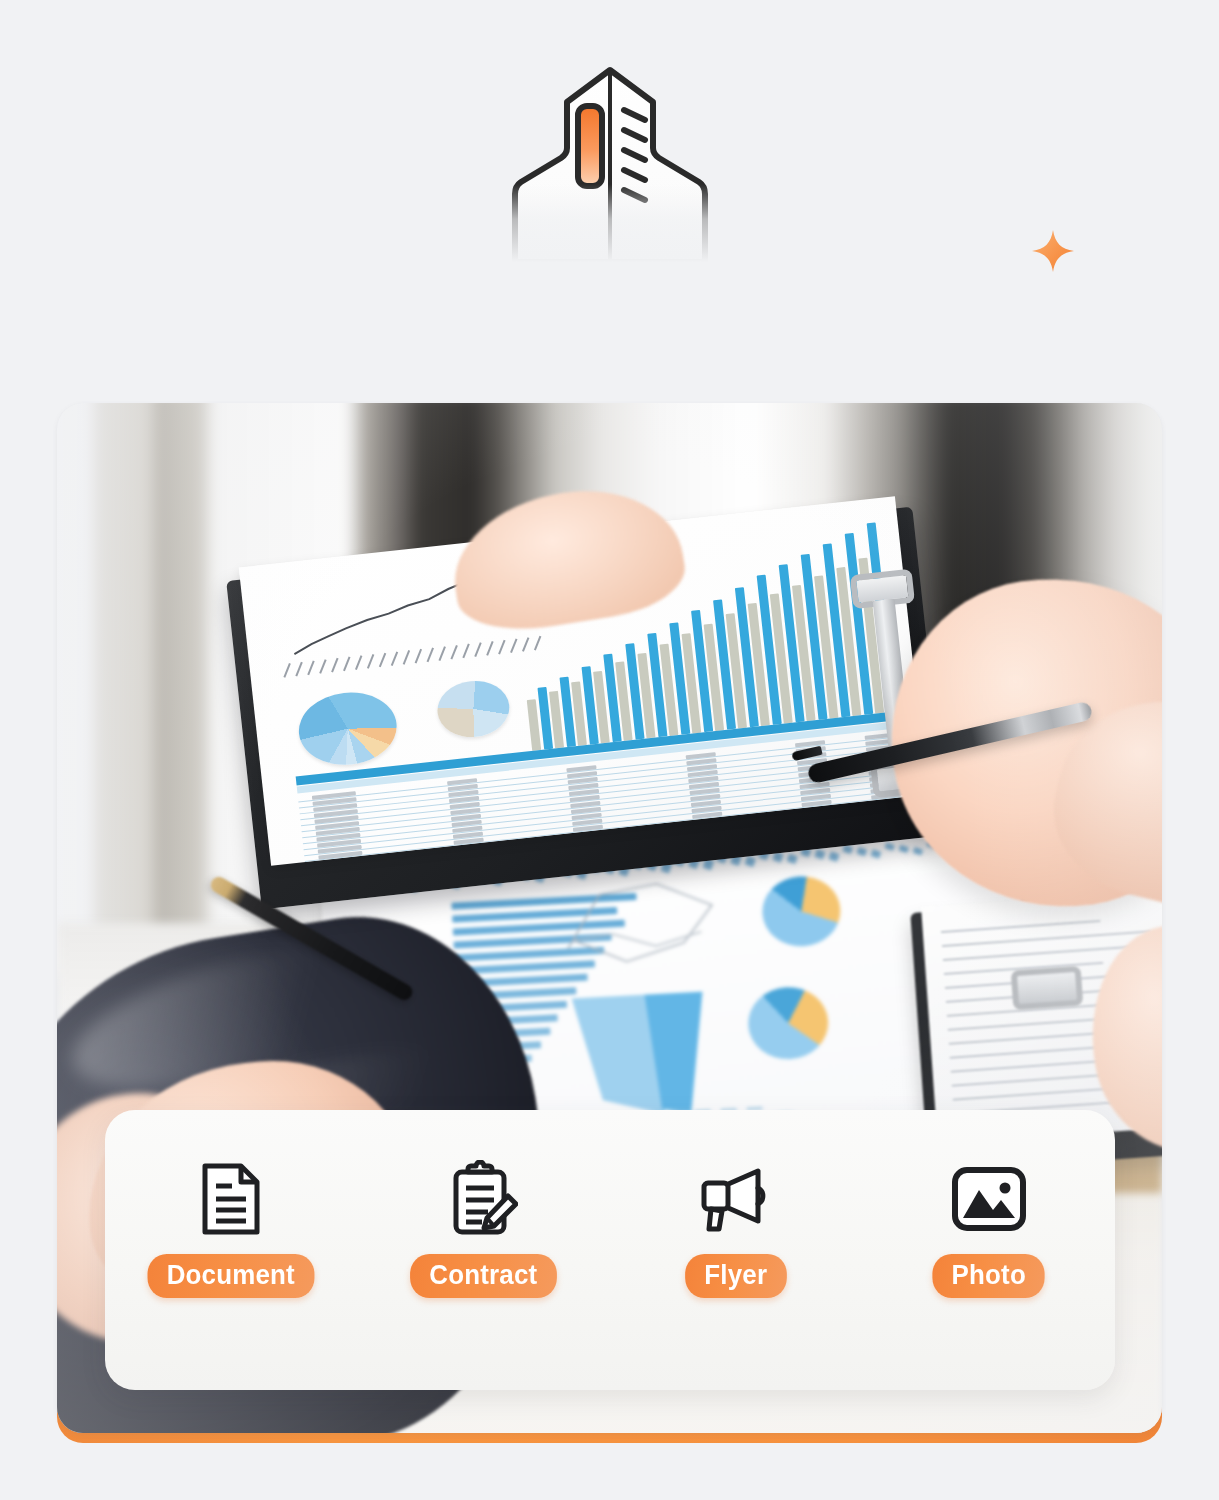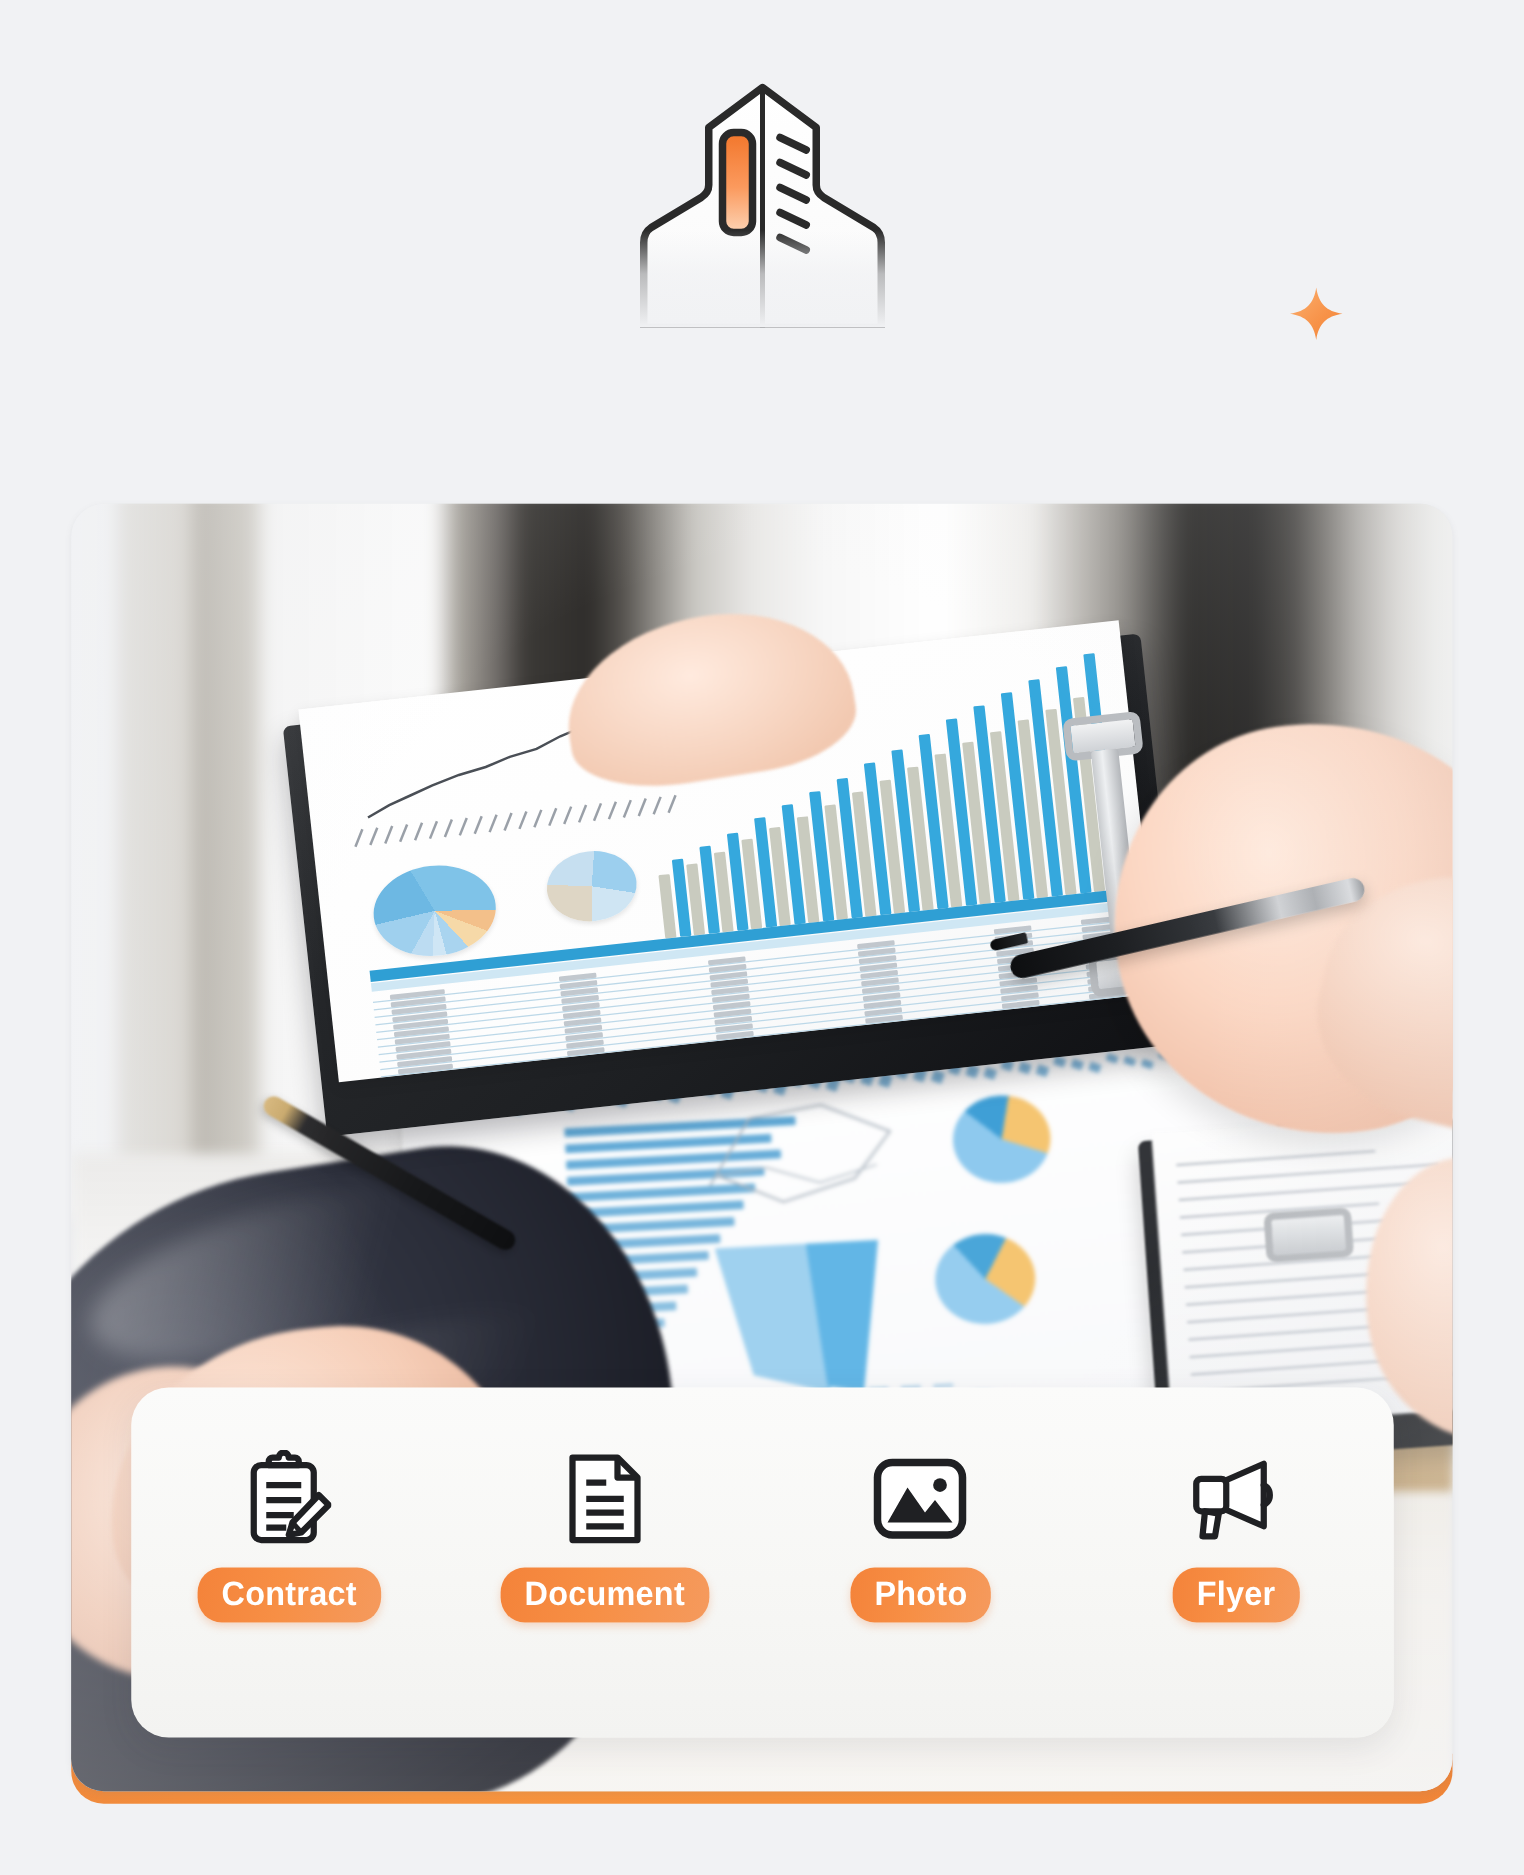--- a/index.html
+++ b/index.html
@@ -929,72 +929,72 @@
         <div class="vignette"></div>
       </div>
     </div>
   </div>
 
   <div class="features-card">
     <div class="features-row">
 
       <div class="feature">
         <div class="icon">
+          <svg width="64" height="76" viewBox="0 0 64 76" xmlns="http://www.w3.org/2000/svg">
+            <path d="M6 5 h36 l16 16 v50 H6 Z" fill="#fff" stroke="#1f2023" stroke-width="5" stroke-linejoin="round"></path>
+            <path d="M42 5 v16 h16" fill="none" stroke="#1f2023" stroke-width="5" stroke-linejoin="round"></path>
+            <g stroke="#1f2023" stroke-width="5" stroke-linecap="butt">
+              <line x1="17" y1="25" x2="33" y2="25"></line>
+              <line x1="17" y1="38" x2="47" y2="38"></line>
+              <line x1="17" y1="49" x2="47" y2="49"></line>
+              <line x1="17" y1="60" x2="47" y2="60"></line>
+            </g>
+          </svg>
+        </div>
+        <div class="pill">Document</div>
+      </div>
+
+      <div class="feature">
+        <div class="icon">
           <svg width="68" height="78" viewBox="0 0 68 78" xmlns="http://www.w3.org/2000/svg">
             <rect x="6" y="12" width="48" height="60" rx="6" fill="#fff" stroke="#1f2023" stroke-width="5"></rect>
             <path d="M18 12 v-3 a3 3 0 0 1 3-3 h5 a4 4 0 0 1 8 0 h5 a3 3 0 0 1 3 3 v3 Z" fill="#fff" stroke="#1f2023" stroke-width="5" stroke-linejoin="round"></path>
             <g stroke="#1f2023" stroke-width="5" stroke-linecap="butt">
               <line x1="16" y1="28" x2="44" y2="28"></line>
               <line x1="16" y1="40" x2="44" y2="40"></line>
               <line x1="16" y1="52" x2="38" y2="52"></line>
               <line x1="16" y1="62" x2="32" y2="62"></line>
             </g>
             <path d="M58 36 L66 44 L44 66 L34 68 L37 58 Z" fill="#fff" stroke="#1f2023" stroke-width="5" stroke-linejoin="round"></path>
             <line x1="37" y1="58" x2="44" y2="66" stroke="#1f2023" stroke-width="4"></line>
           </svg>
         </div>
         <div class="pill">Contract</div>
       </div>
 
       <div class="feature">
         <div class="icon">
-          <svg width="64" height="76" viewBox="0 0 64 76" xmlns="http://www.w3.org/2000/svg">
-            <path d="M6 5 h36 l16 16 v50 H6 Z" fill="#fff" stroke="#1f2023" stroke-width="5" stroke-linejoin="round"></path>
-            <path d="M42 5 v16 h16" fill="none" stroke="#1f2023" stroke-width="5" stroke-linejoin="round"></path>
-            <g stroke="#1f2023" stroke-width="5" stroke-linecap="butt">
-              <line x1="17" y1="25" x2="33" y2="25"></line>
-              <line x1="17" y1="38" x2="47" y2="38"></line>
-              <line x1="17" y1="49" x2="47" y2="49"></line>
-              <line x1="17" y1="60" x2="47" y2="60"></line>
-            </g>
+          <svg width="80" height="72" viewBox="0 0 80 72" xmlns="http://www.w3.org/2000/svg">
+            <path d="M62 8 L62 58 L30 44 L30 22 Z" fill="#fff" stroke="#1f2023" stroke-width="5" stroke-linejoin="round"></path>
+            <rect x="8" y="20" width="24" height="26" rx="4" fill="#fff" stroke="#1f2023" stroke-width="5"></rect>
+            <path d="M62 25 a9 9 0 0 1 0 16" fill="none" stroke="#1f2023" stroke-width="5" stroke-linecap="round"></path>
+            <path d="M15 46 L13 66 h10 l3 -18 Z" fill="#fff" stroke="#1f2023" stroke-width="5" stroke-linejoin="round"></path>
           </svg>
         </div>
-        <div class="pill">Document</div>
+        <div class="pill">Flyer</div>
       </div>
 
       <div class="feature">
         <div class="icon">
           <svg width="76" height="66" viewBox="0 0 76 66" xmlns="http://www.w3.org/2000/svg">
             <rect x="4" y="4" width="68" height="58" rx="12" fill="#fff" stroke="#1f2023" stroke-width="6"></rect>
             <circle cx="54" cy="22" r="5.5" fill="#1f2023"></circle>
             <path d="M12 52 L28 24 L42 44 L50 34 L64 52 Z" fill="#1f2023"></path>
           </svg>
         </div>
         <div class="pill">Photo</div>
       </div>
 
-      <div class="feature">
-        <div class="icon">
-          <svg width="80" height="72" viewBox="0 0 80 72" xmlns="http://www.w3.org/2000/svg">
-            <path d="M62 8 L62 58 L30 44 L30 22 Z" fill="#fff" stroke="#1f2023" stroke-width="5" stroke-linejoin="round"></path>
-            <rect x="8" y="20" width="24" height="26" rx="4" fill="#fff" stroke="#1f2023" stroke-width="5"></rect>
-            <path d="M62 25 a9 9 0 0 1 0 16" fill="none" stroke="#1f2023" stroke-width="5" stroke-linecap="round"></path>
-            <path d="M15 46 L13 66 h10 l3 -18 Z" fill="#fff" stroke="#1f2023" stroke-width="5" stroke-linejoin="round"></path>
-          </svg>
-        </div>
-        <div class="pill">Flyer</div>
-      </div>
-
 
     </div>
   </div>
 
 </div>
 
 </body></html>

